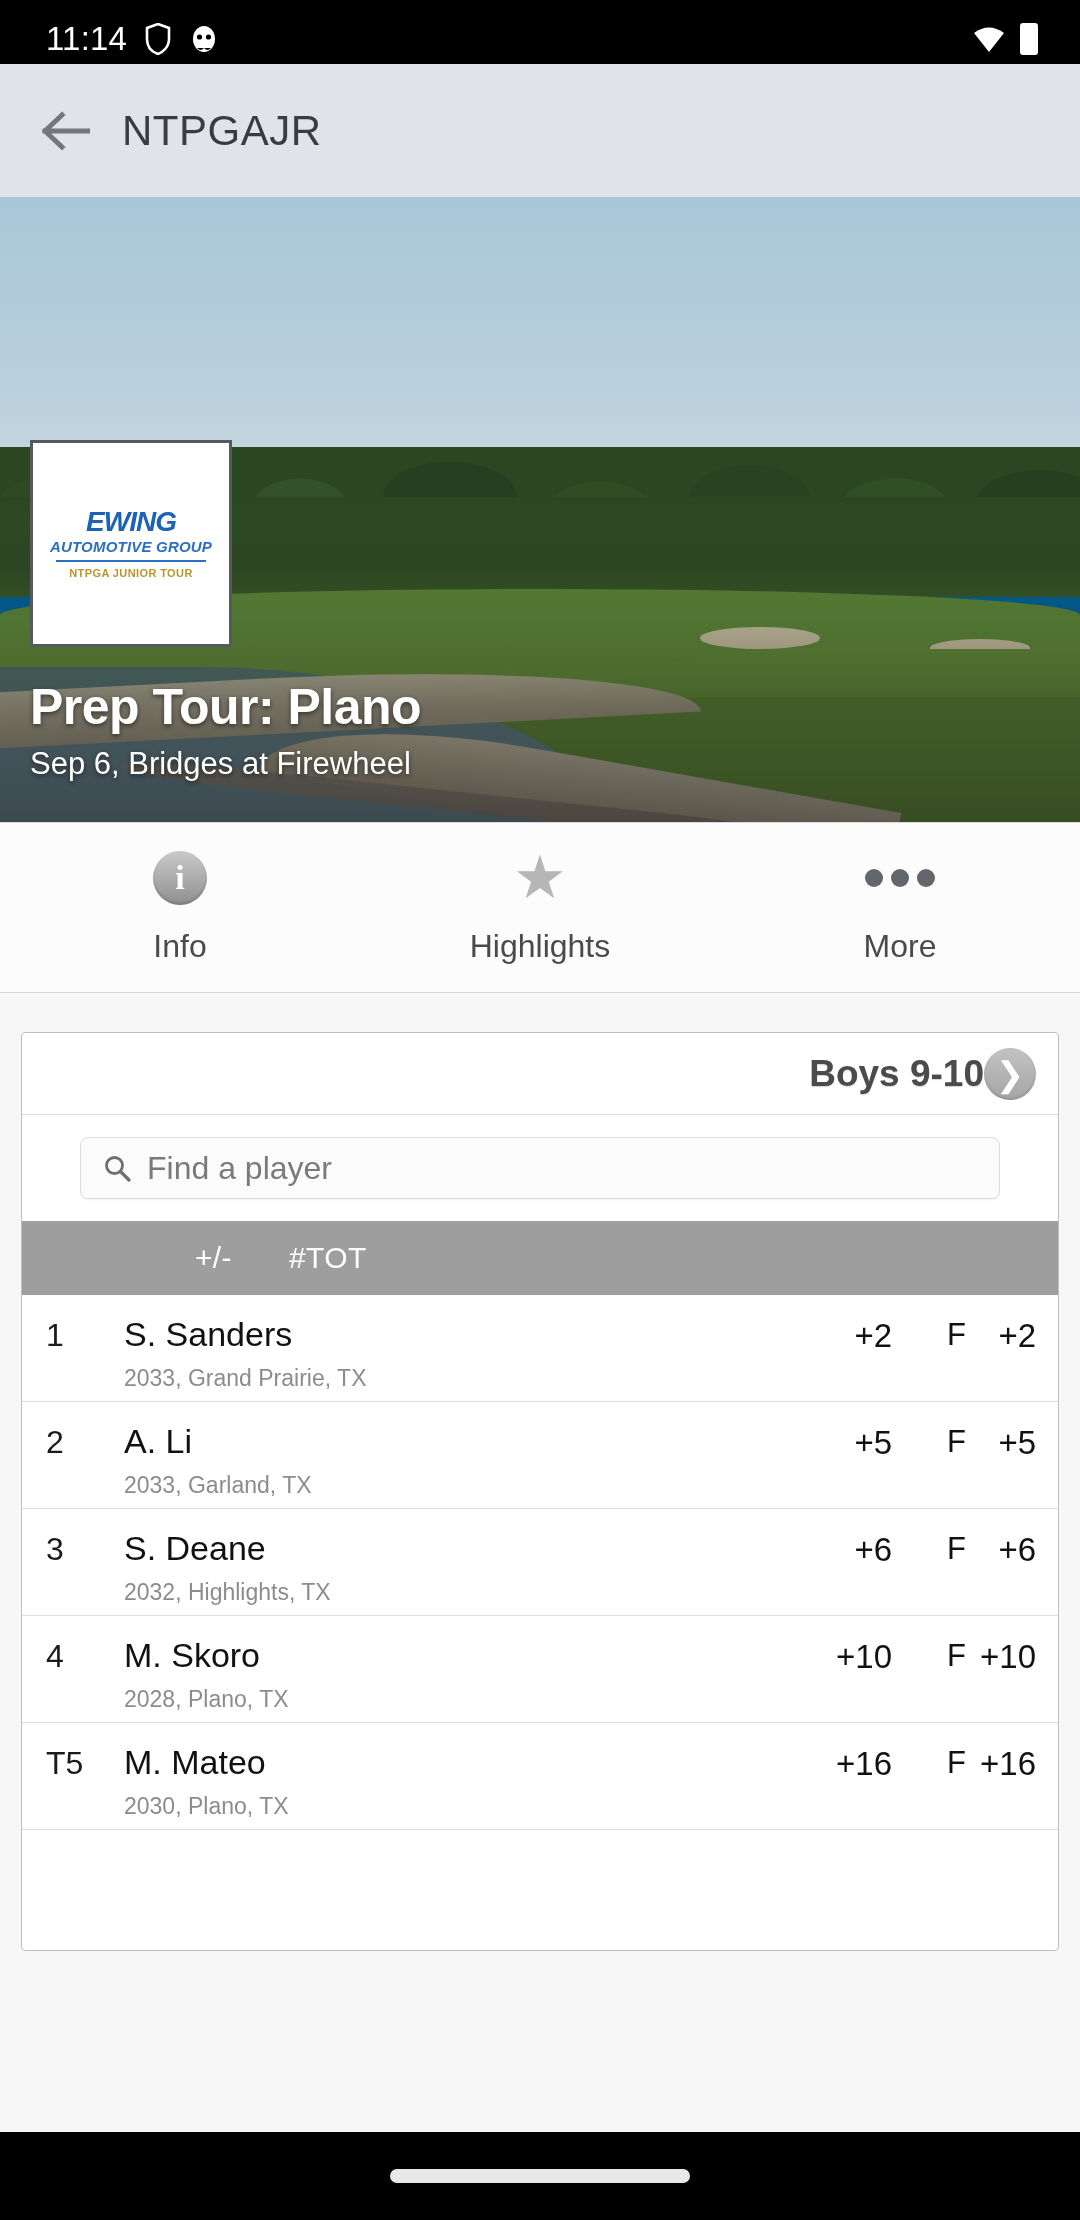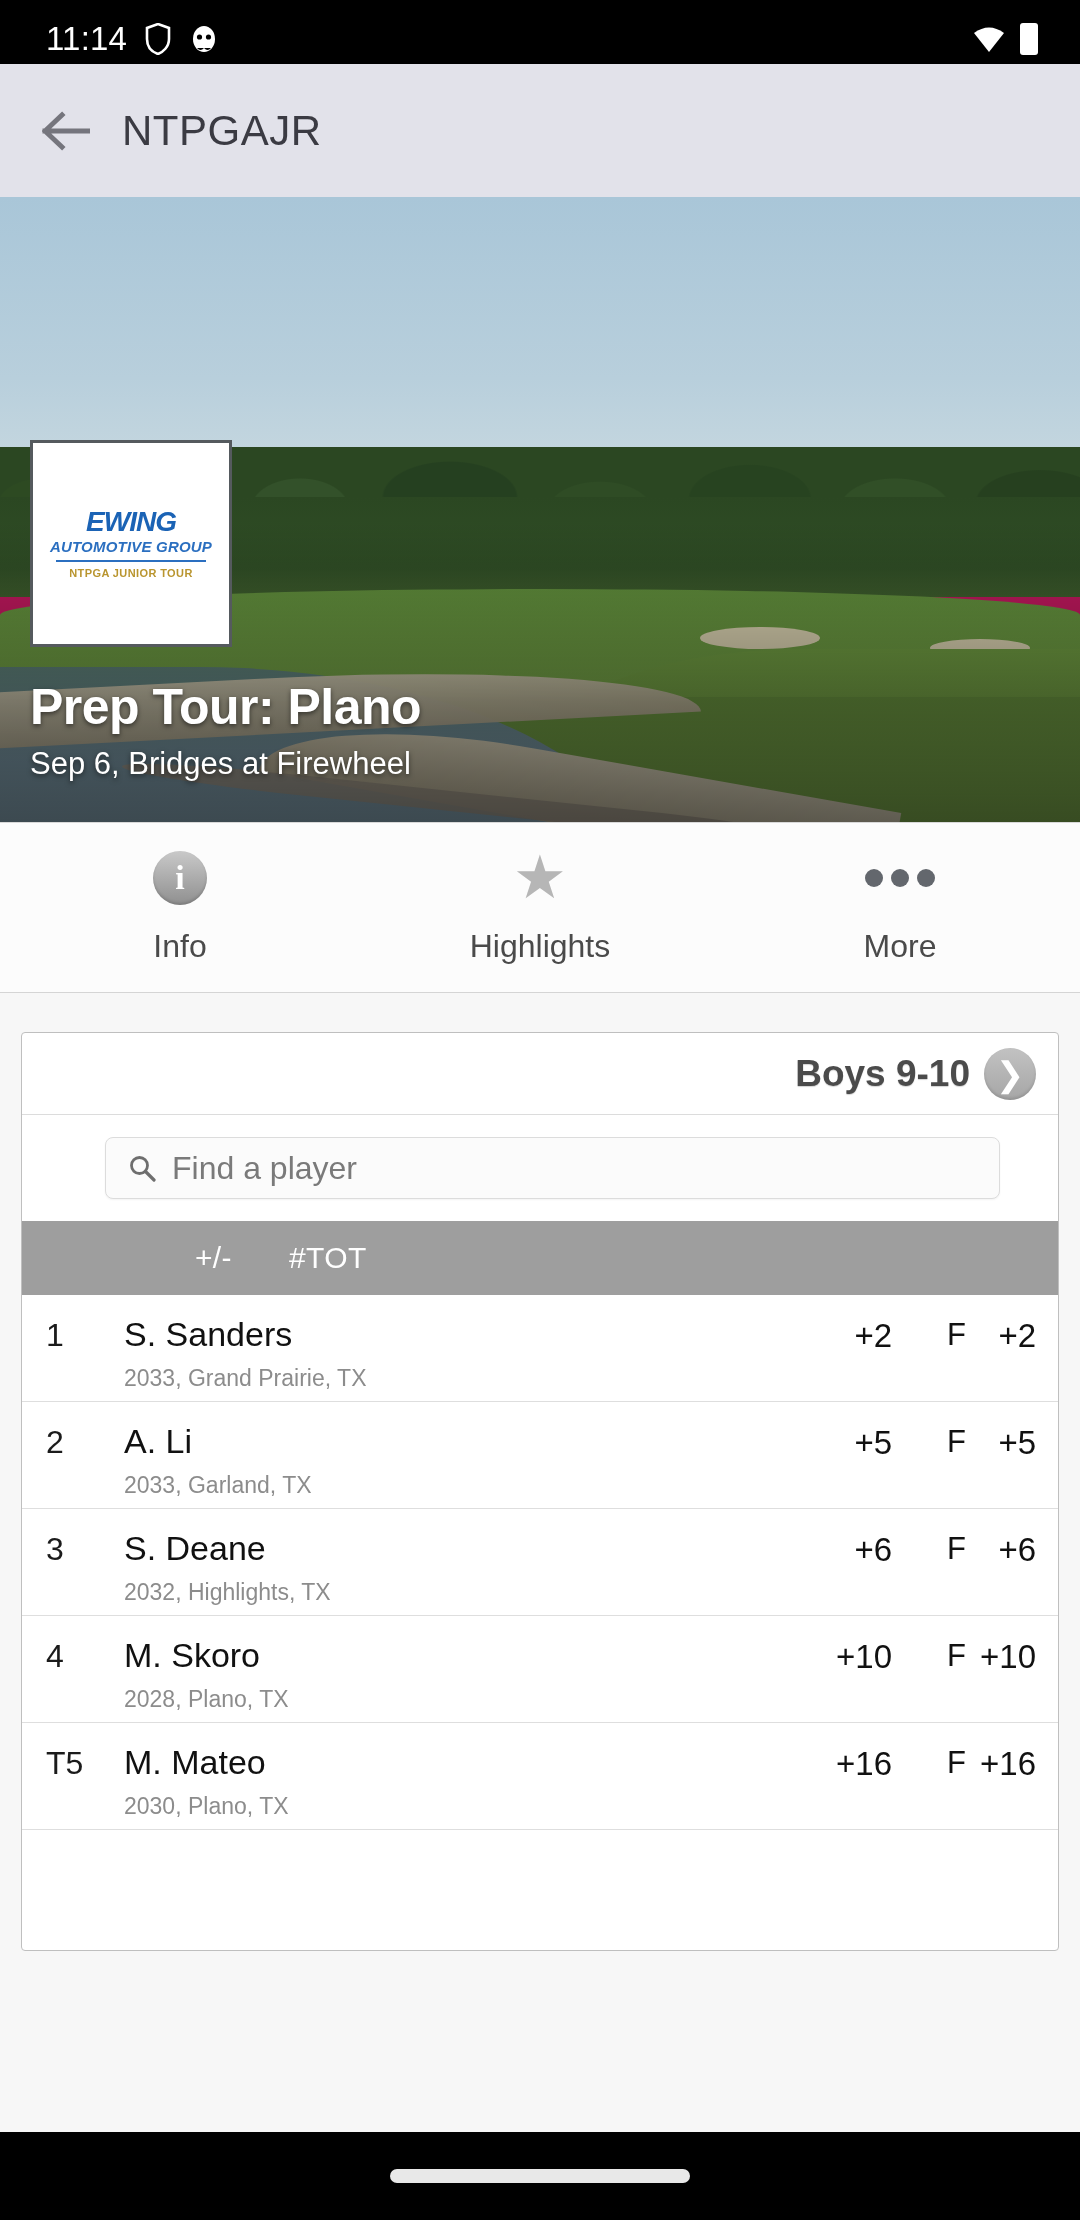--- a/index.html
+++ b/index.html
@@ -39,21 +39,21 @@
   .back-arrow{ width:48px; height:42px; }
   .appbar-title{
     font-size:42px; color:#3b3b43; font-weight:400; letter-spacing:.5px;
     margin-left:8px;
   }
 
   
   .hero{
     position:absolute; top:197px; left:0; width:1080px; height:625px;
     overflow:hidden;
-    background:#be185d;
+    background:#0369a1;
   }
   .hero-photo{ position:absolute; inset:0; }
   .sky{
     position:absolute; top:0; left:0; width:1080px; height:330px;
     background:linear-gradient(#a9c6d8 0%, #b8cfdc 55%, #cfdde2 100%);
   }
   .treeline{
     position:absolute; top:250px; left:-20px; width:1120px; height:150px;
     background:
       radial-gradient(ellipse 70px 46px at 60px 60px, #2d4a22 60%, transparent 62%),
@@ -188,39 +188,38 @@
     position:absolute; top:1032px; left:21px; width:1038px;
     background:#fff;
     border:1px solid #bfbfbf;
     border-radius:4px;
     overflow:hidden;
   }
   .page{ position:absolute; top:993px; left:0; width:1080px; height:1227px; background:#f7f7f7; }
 
   .board-head{
     height:82px; display:flex; align-items:center; justify-content:flex-end;
-    padding-right:22px; gap:14px;
+    padding-right:22px; 
     border-bottom:1px solid #dcdcdc;
   }
   .board-title{ font-size:37px; font-weight:700; color:#4b4b4b; text-shadow:0 1px 1px rgba(0,0,0,.18); }
   .chev-btn{
     width:52px;height:52px;border-radius:50%;
     background:linear-gradient(#c2c2c2,#a6a6a6);
     display:flex;align-items:center;justify-content:center;
     color:#fff;font-size:34px;font-weight:400;
     box-shadow:inset 0 -2px 3px rgba(0,0,0,.12);
   }
 
   .search-wrap{ padding:22px 58px 22px 58px; background:#fff; }
   .search-box{
     height:62px; background:#fbfbfb;
     border:1px solid #dcdcdc; border-radius:8px;
     display:flex; align-items:center; gap:16px; padding:0 22px;
     box-shadow:0 1px 2px rgba(0,0,0,.05);
-    margin-left:25px;
   }
   .search-ico{ width:28px;height:28px; flex:none; }
   .search-input{
     border:0; outline:0; background:transparent;
     font-size:32px; color:#6d6d6d; width:100%;
     font-family:"Liberation Sans",sans-serif;
   }
   .search-input::placeholder{ color:#7a7a7a; }
 
   .thead{

